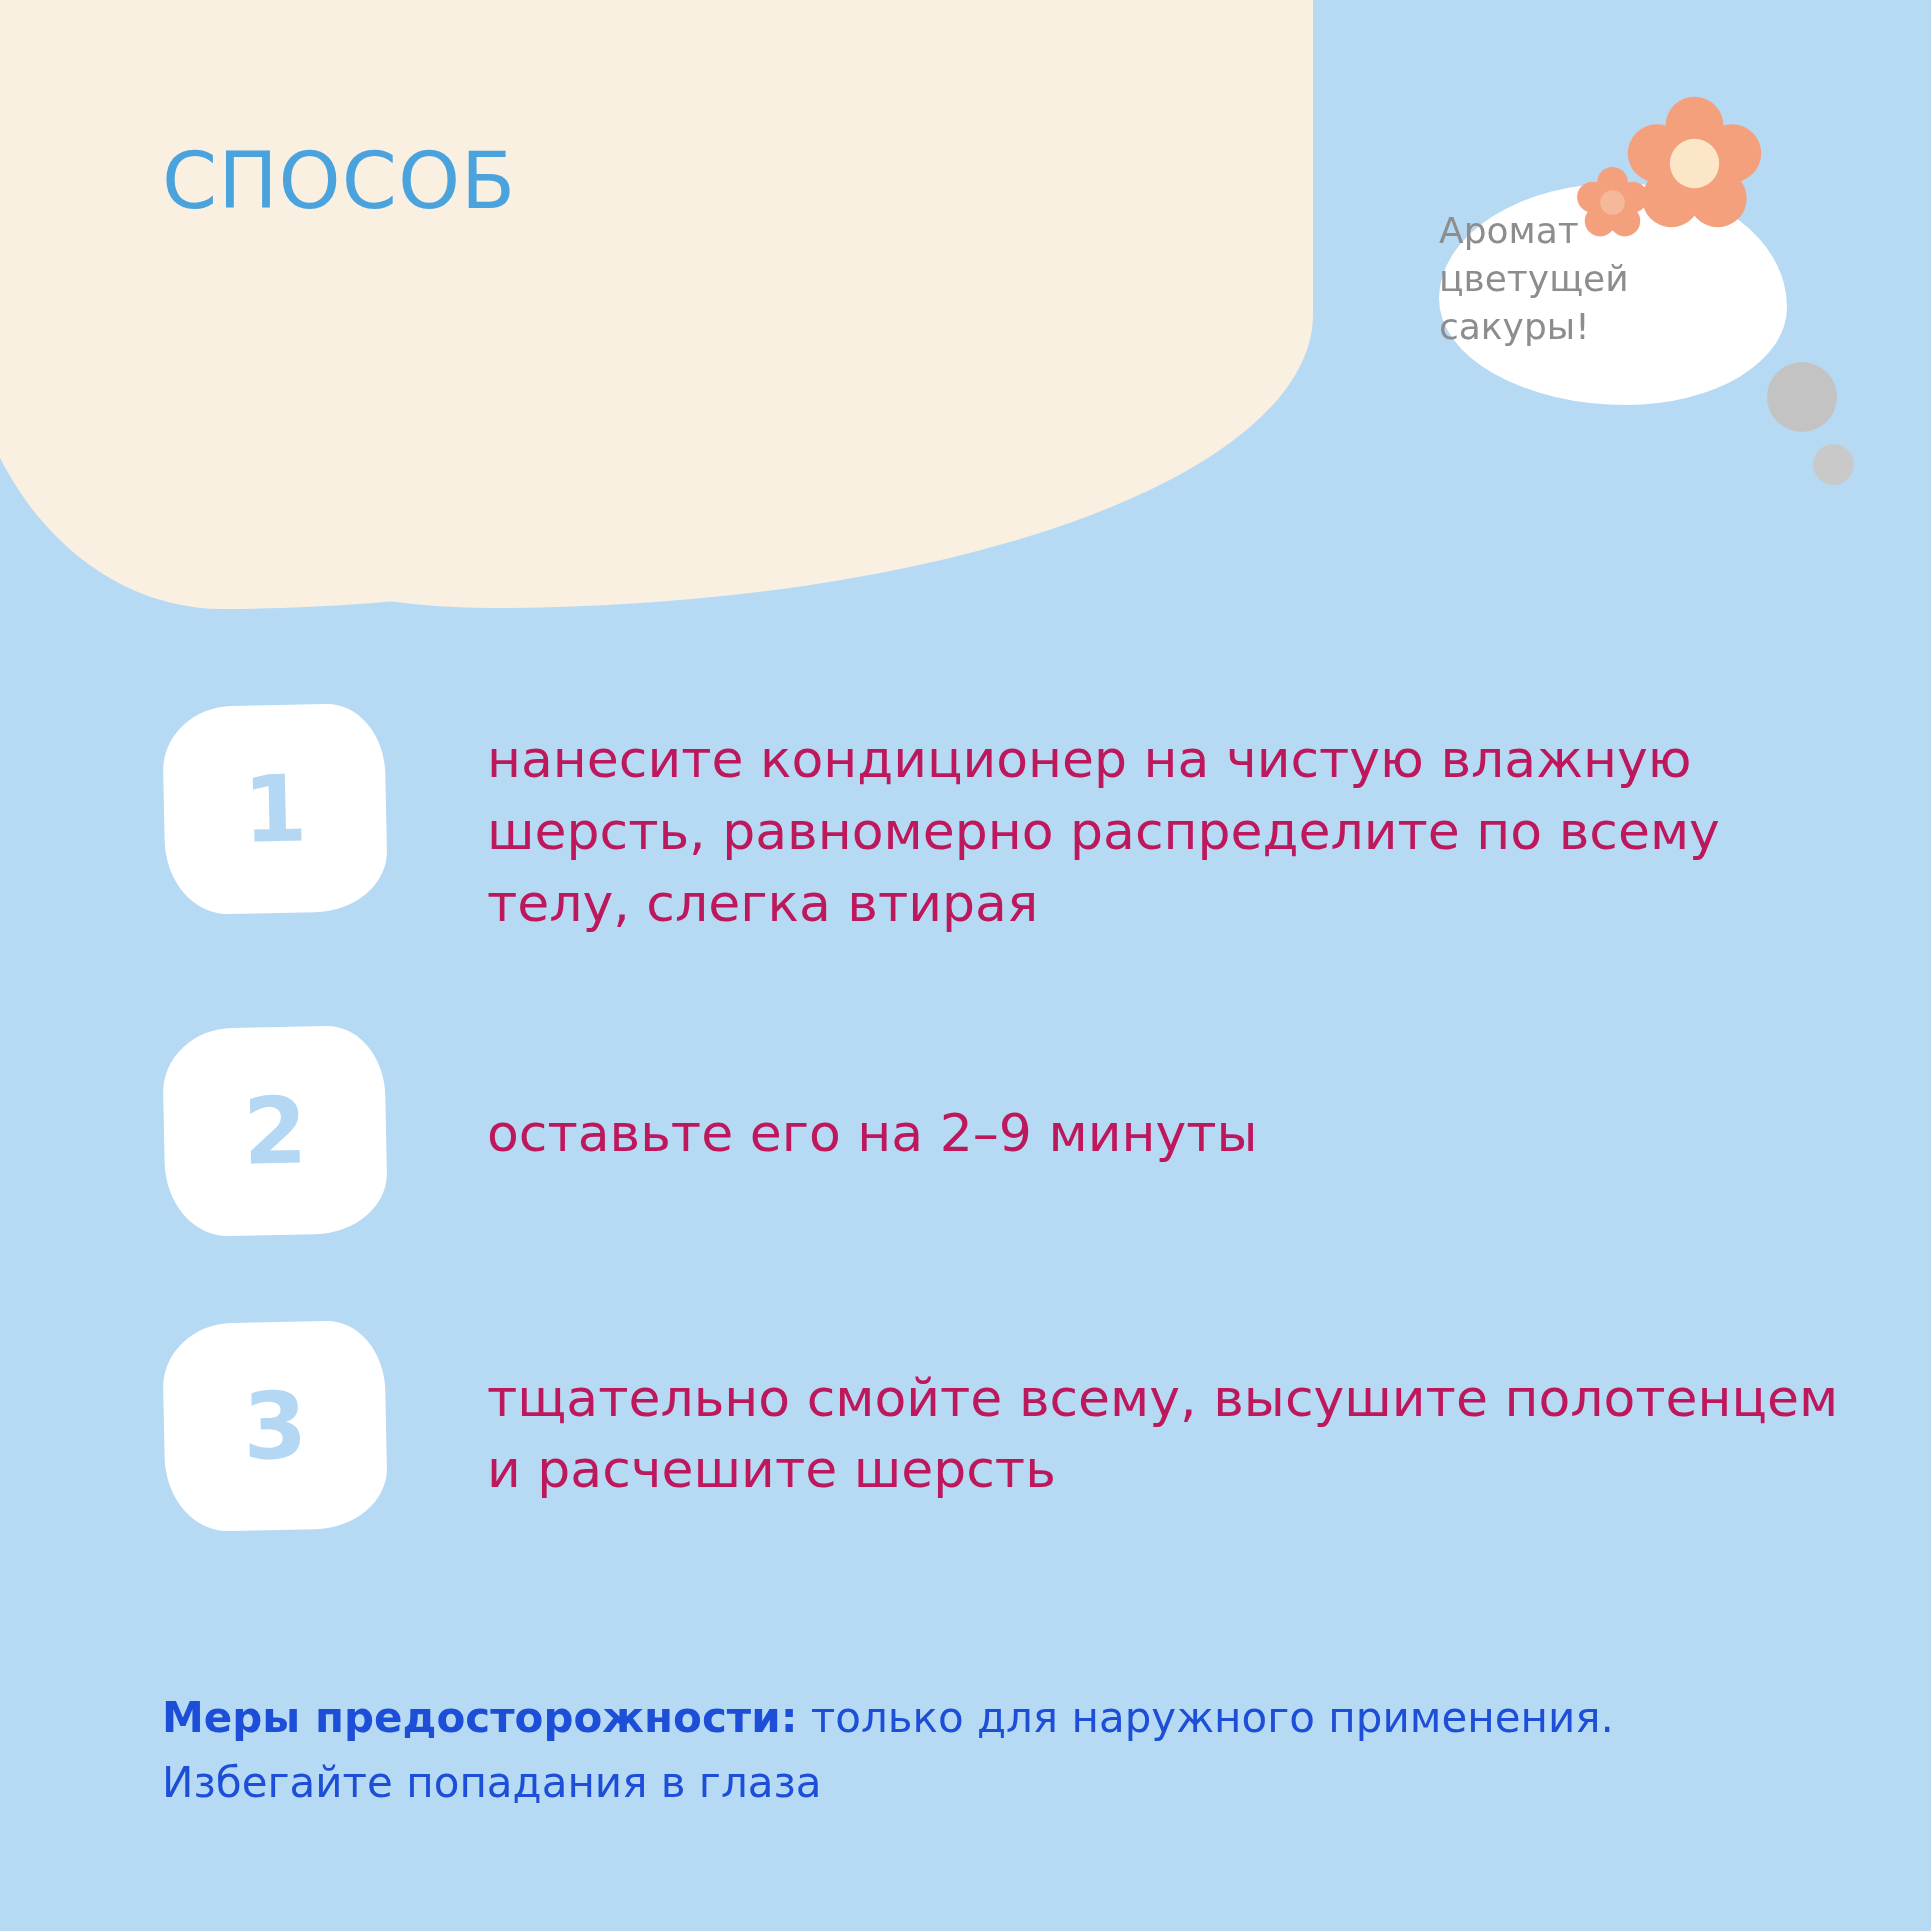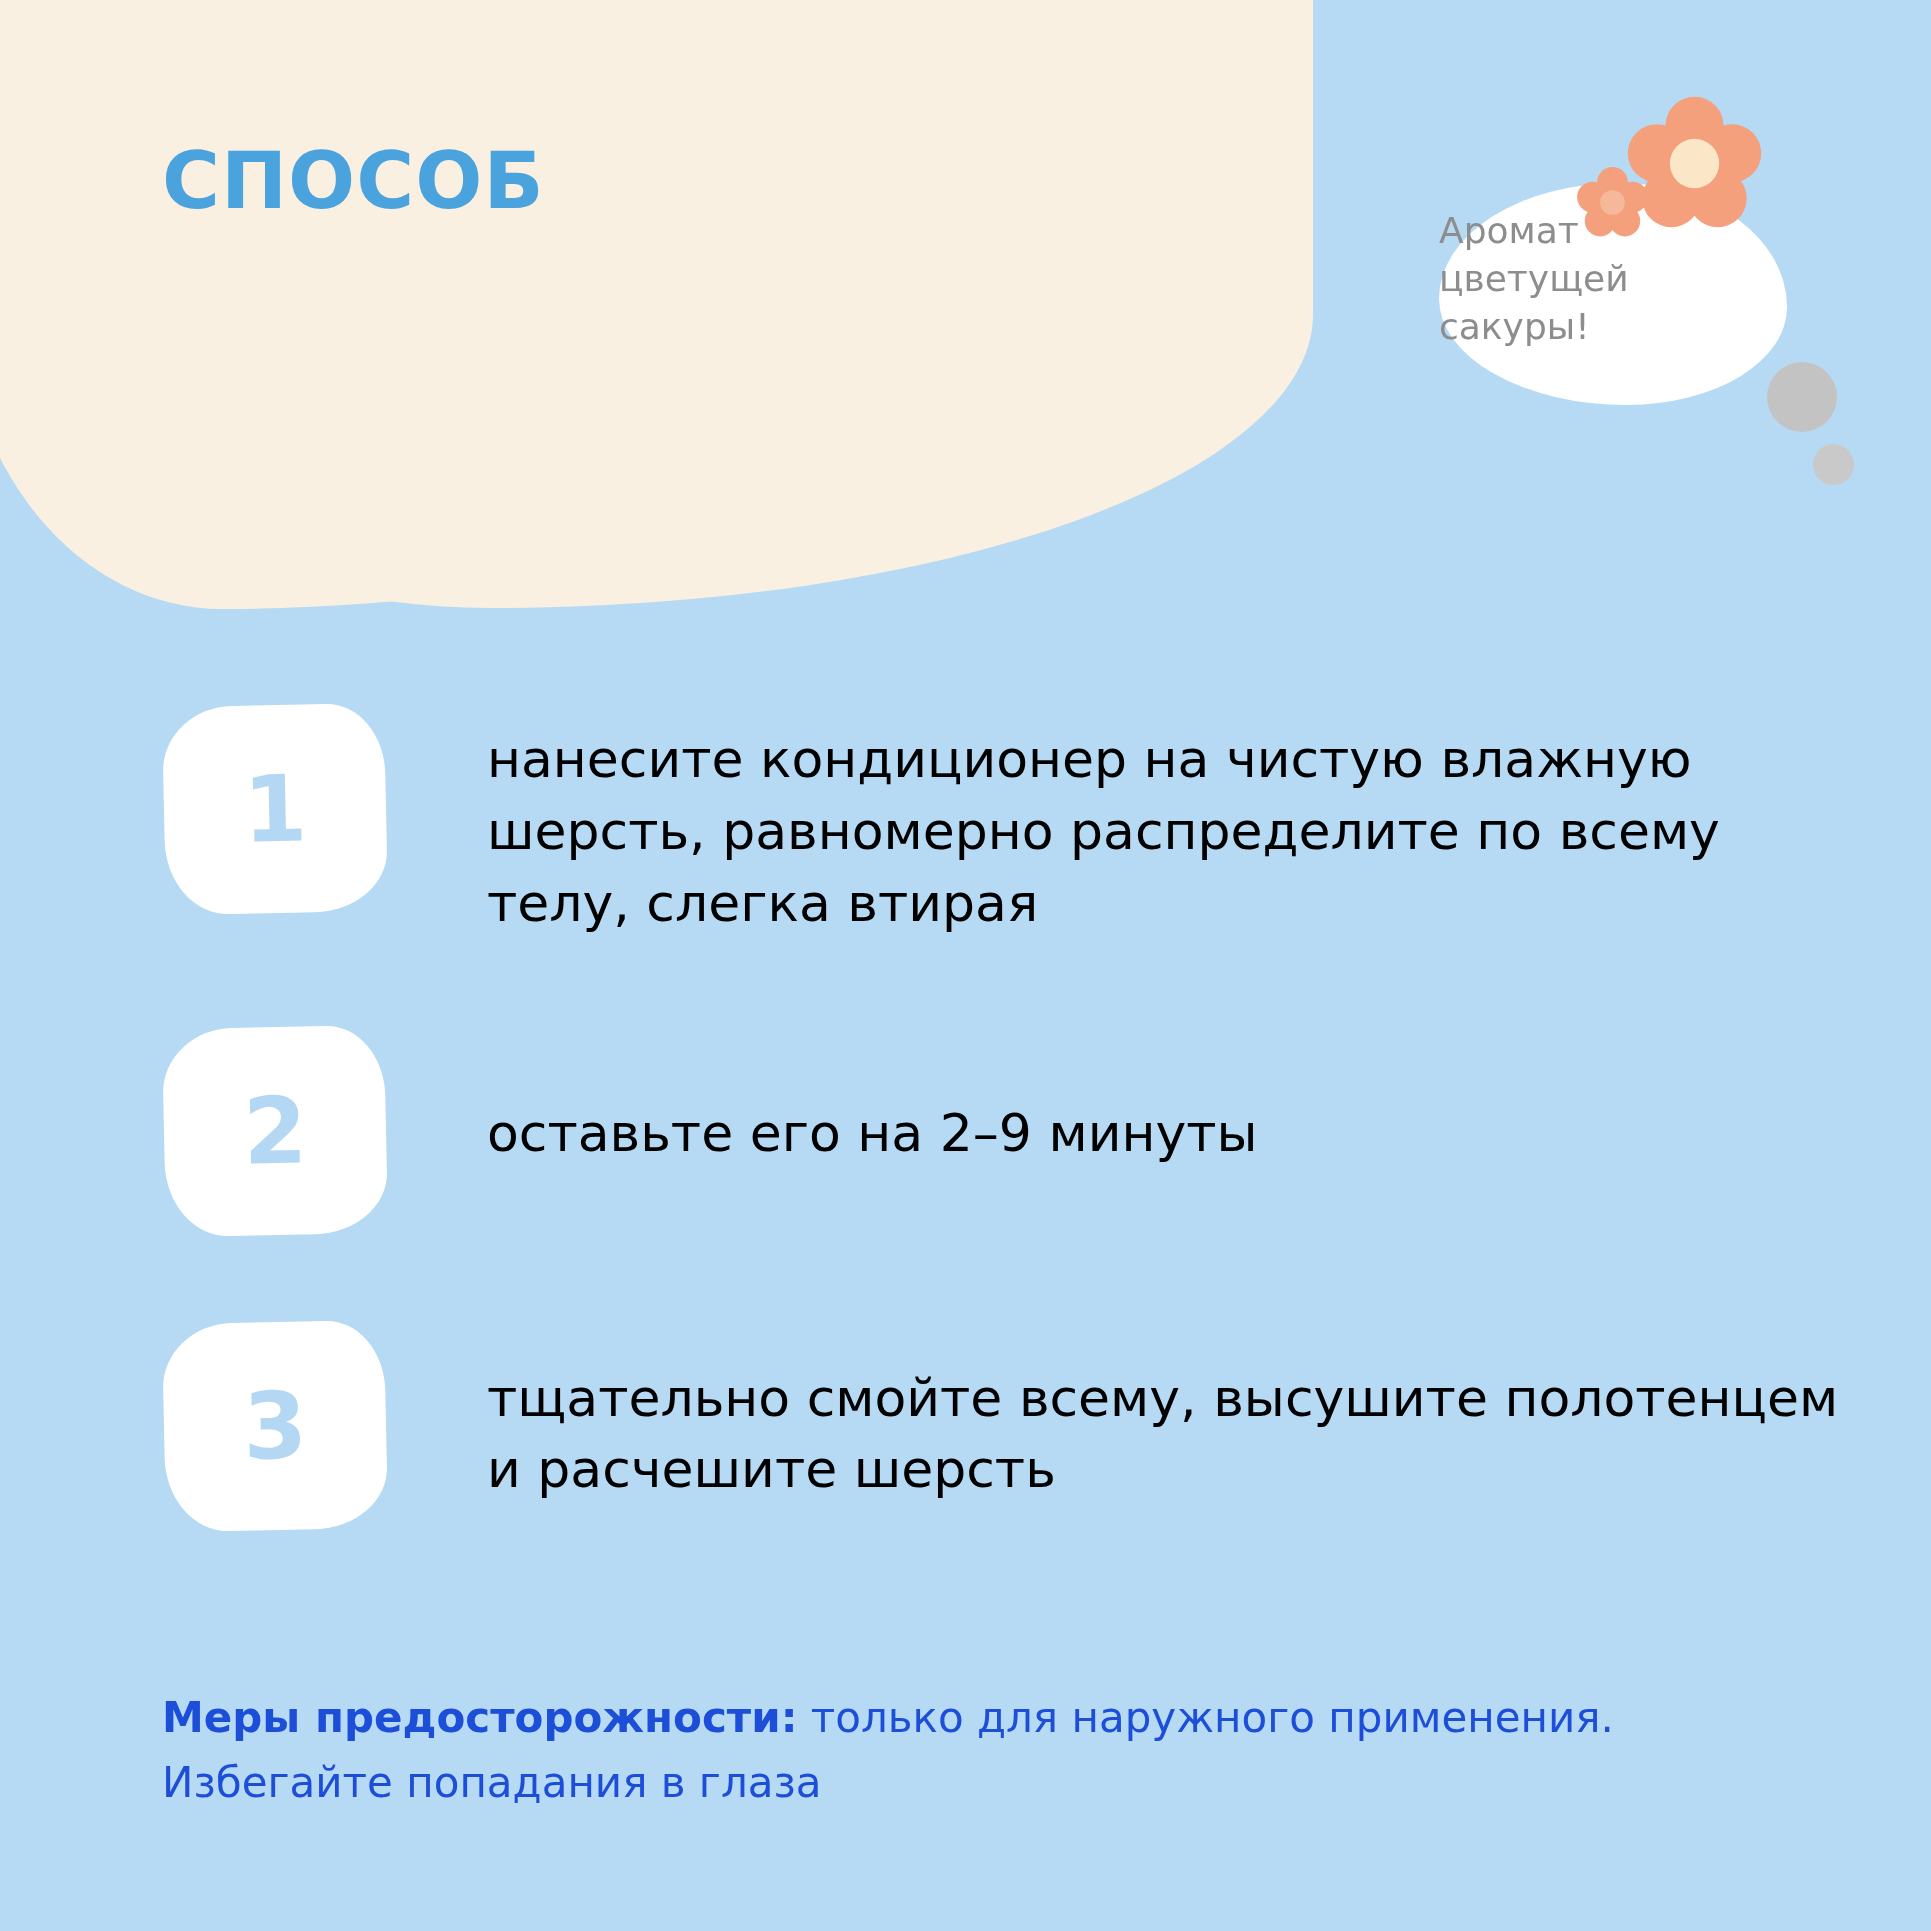--- a/index.html
+++ b/index.html
@@ -44,21 +44,21 @@
   }
 
   
   .title {
     position: absolute;
     left: 162px;
     top: 133px;
     z-index: 5;
     color: #4ba3dd;
     font-family: "DejaVu Sans", sans-serif;
-    font-weight: bold;
+    font-weight: normal;
     font-size: 79px;
     line-height: 1.22;
     letter-spacing: 1px;
     text-transform: uppercase;
   }
   .title .line { display: block; white-space: nowrap; }
 
   
   .bubble-wrap {
     position: absolute;
@@ -140,21 +140,21 @@
     justify-content: center;
     color: #b4d8f3;
     font-family: "DejaVu Sans", sans-serif;
     font-weight: bold;
     font-size: 92px;
     transform: rotate(-1.2deg);
   }
   .step-text {
     margin-left: 101px;
     max-width: 1352px;
-    color: #000000;
+    color: #be185d;
     font-family: "DejaVu Sans", sans-serif;
     font-size: 52px;
     line-height: 1.38;
   }
   .step-1 .step-text { margin-top: 19.3px; }
   .step-2 .step-text { margin-top: 71px; }
   .step-3 .step-text { margin-top: 41px; }
 
   
   .note {

